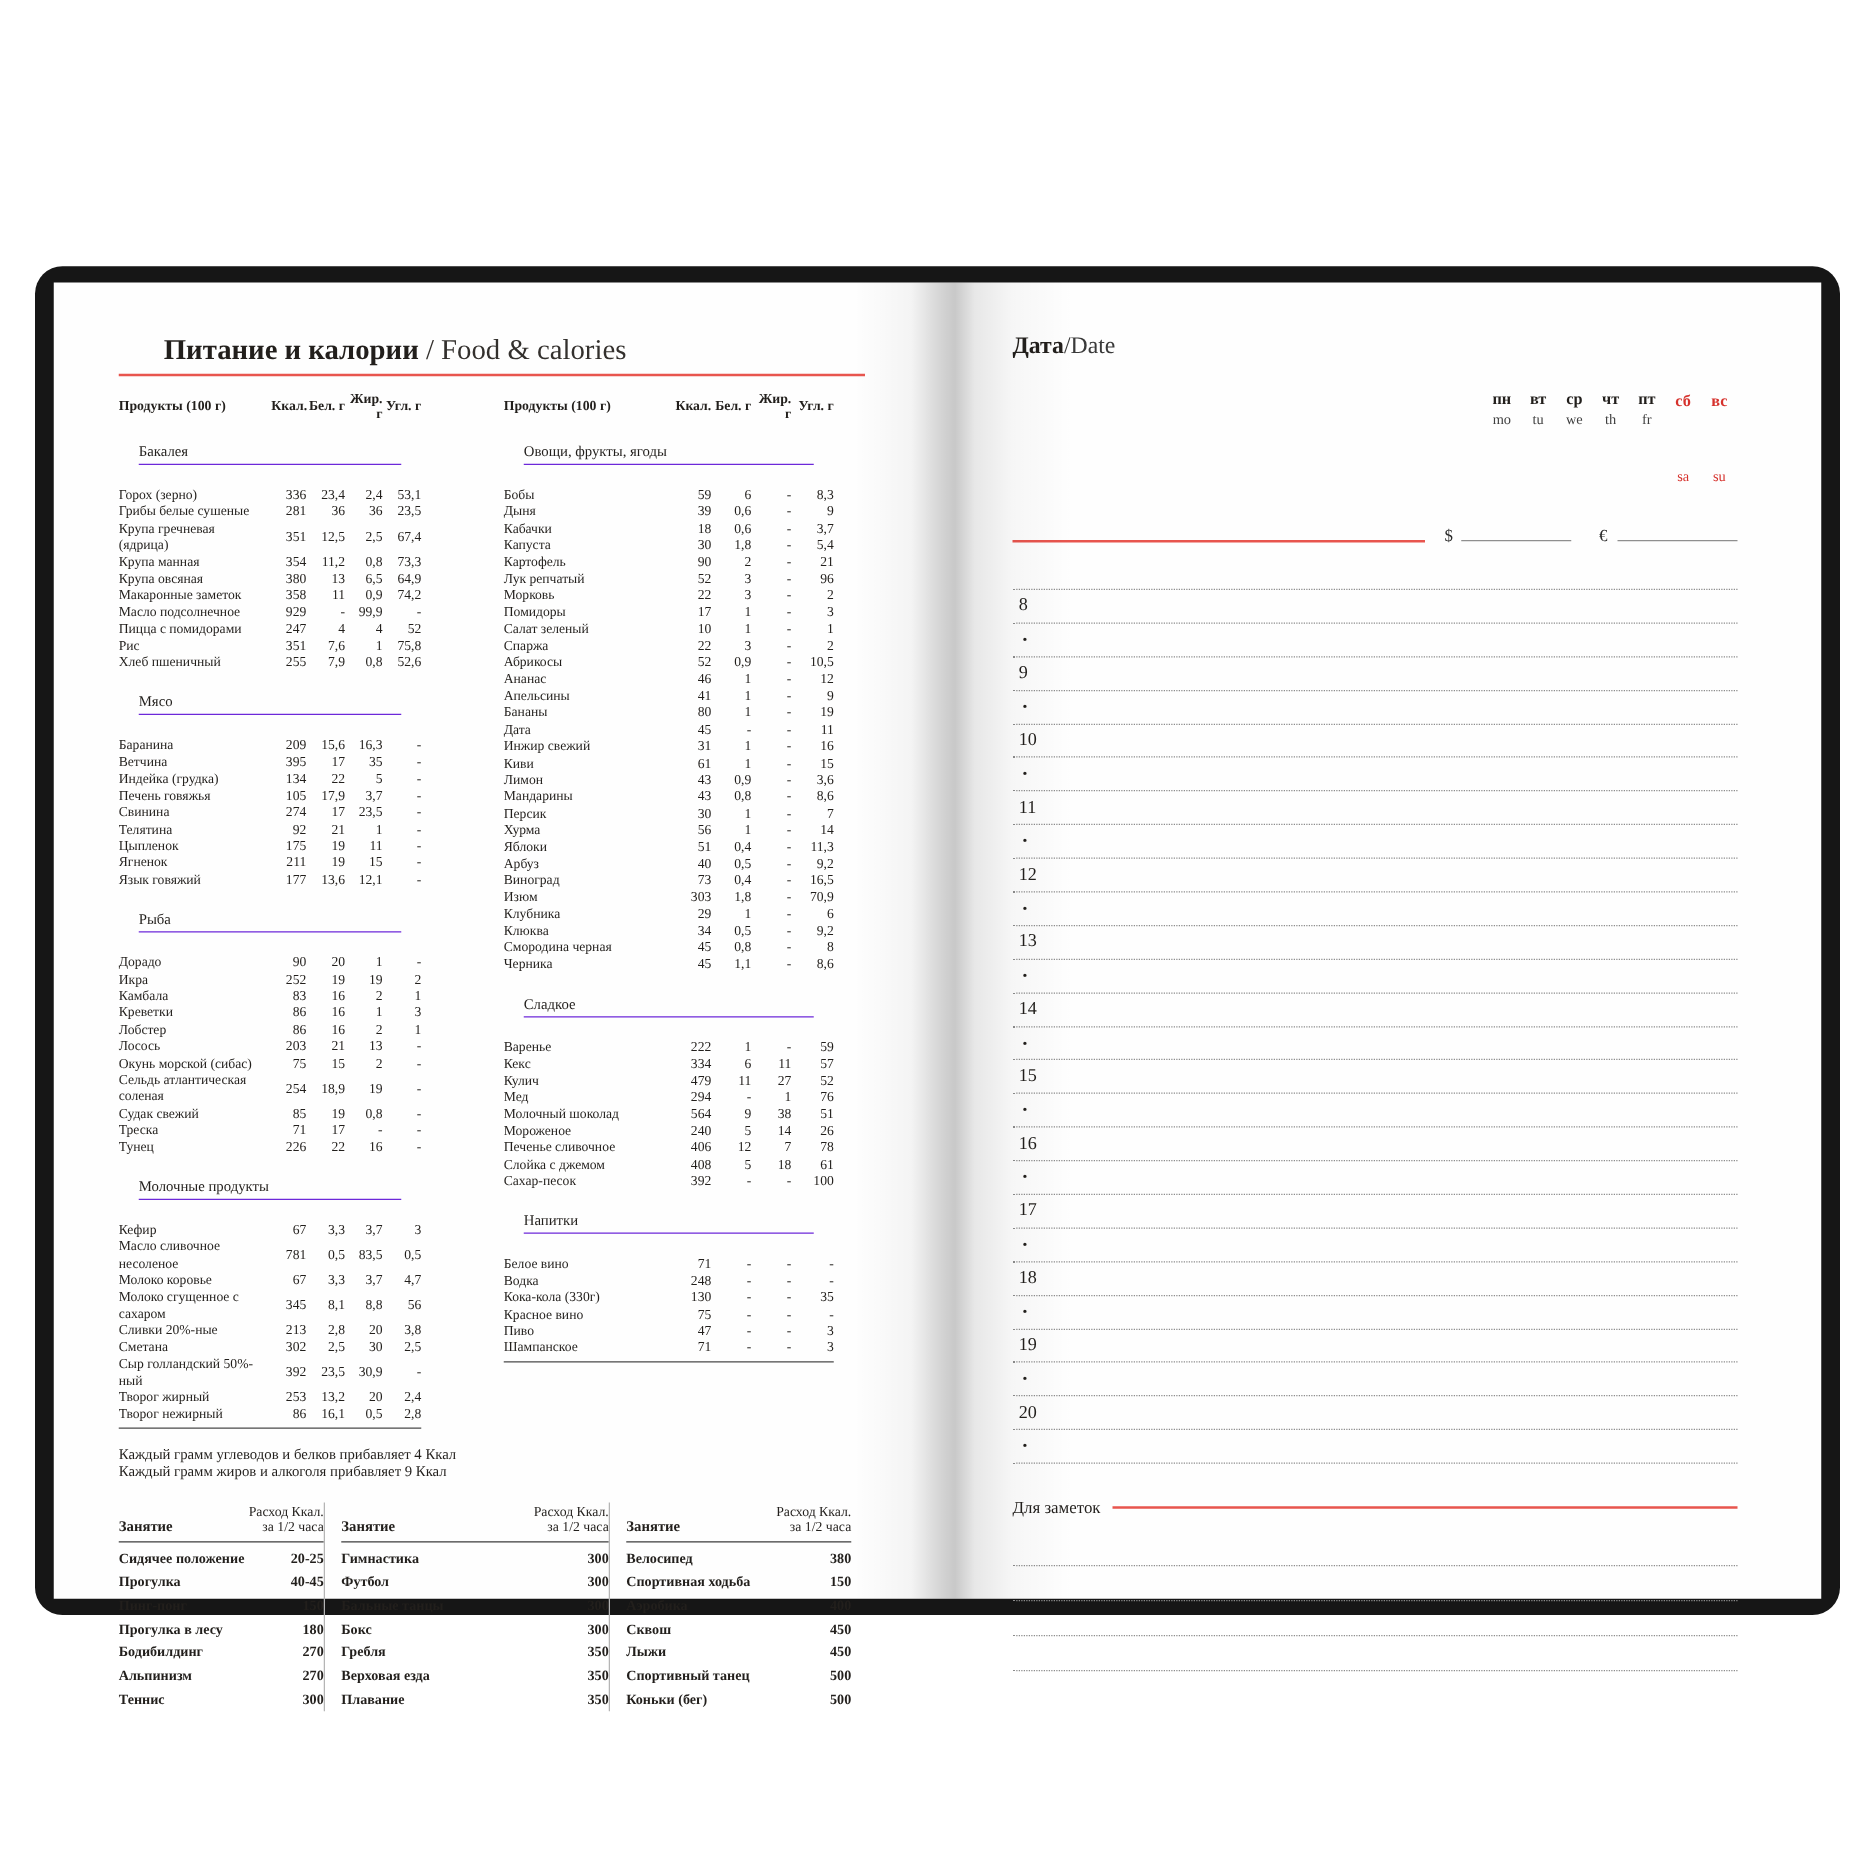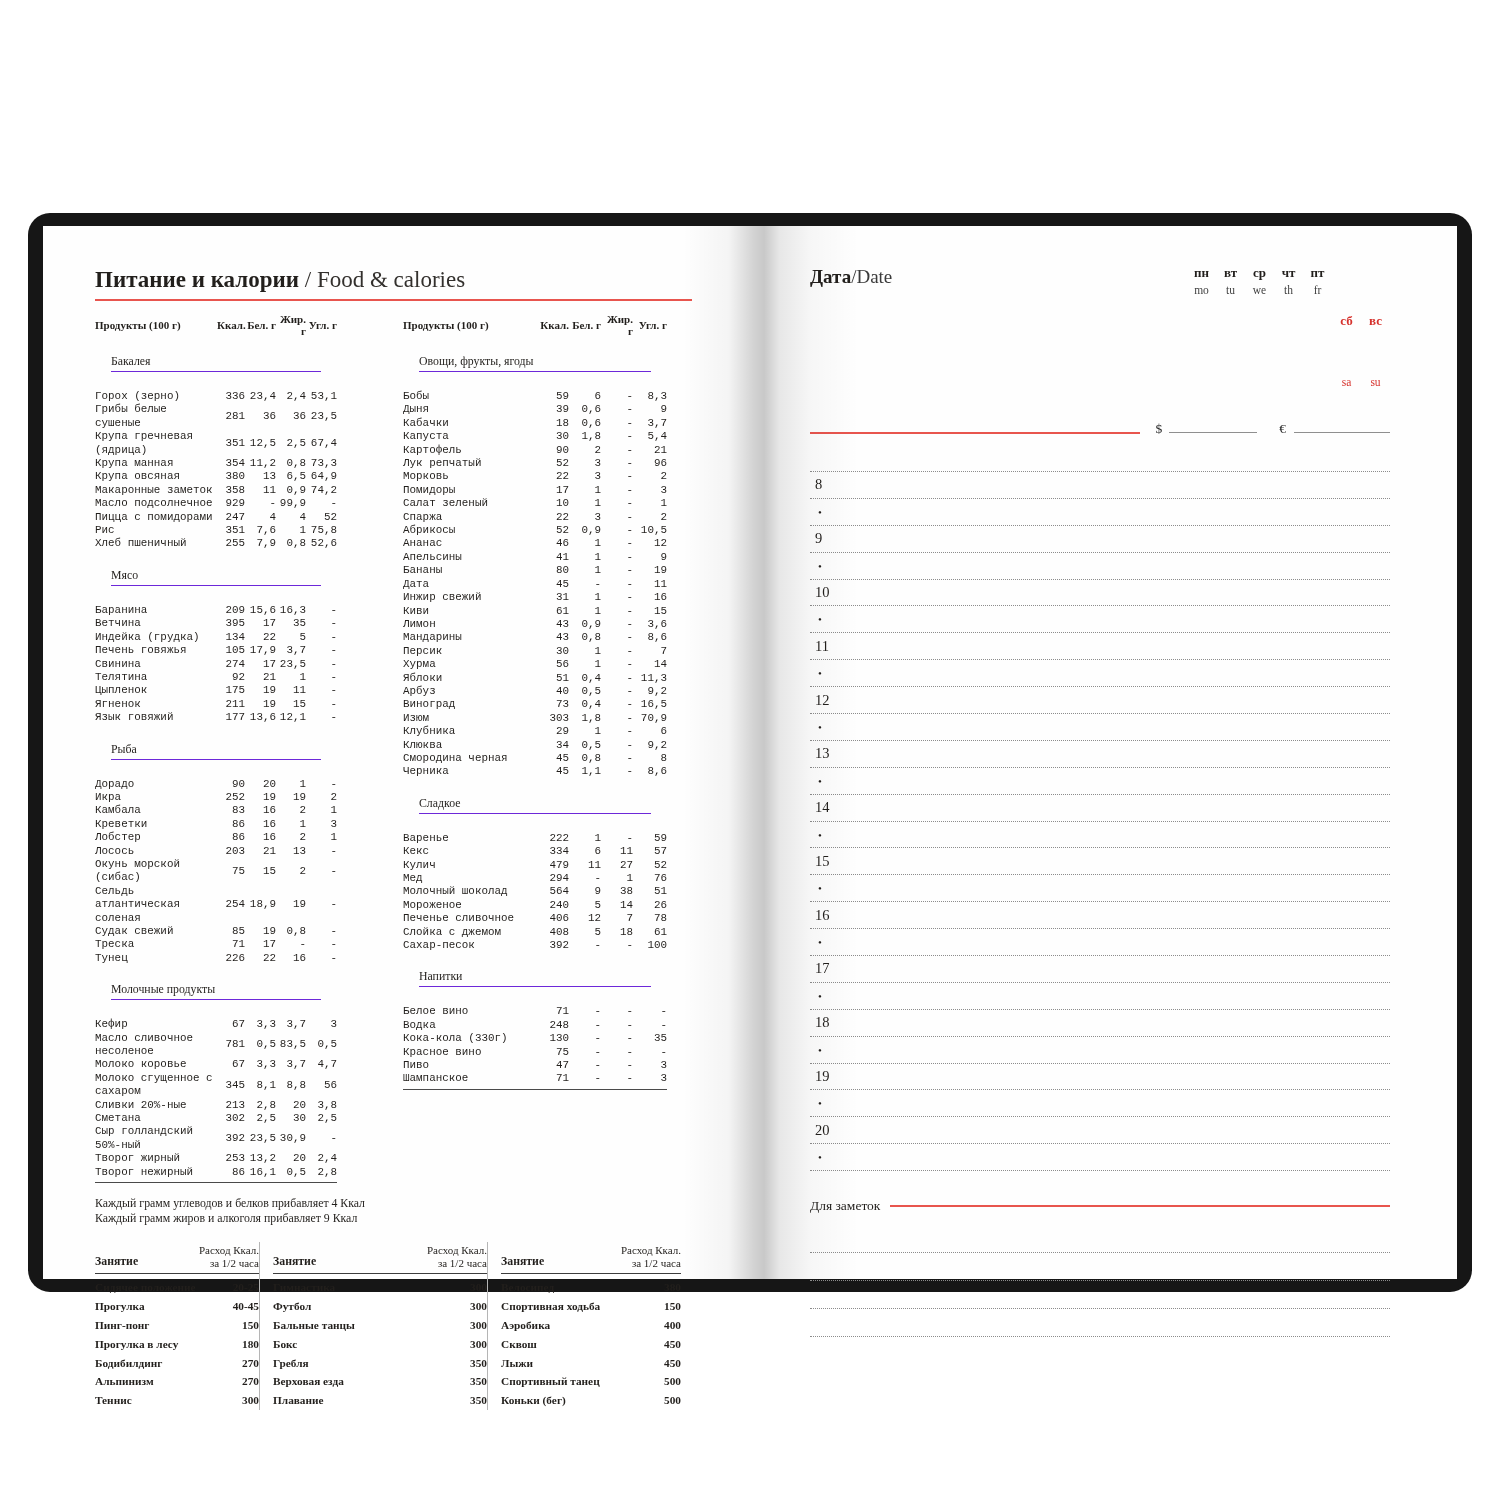--- a/index.html
+++ b/index.html
@@ -13,35 +13,35 @@
   .spread{position:absolute;left:15px;top:13px;right:15px;bottom:13px;background:#fefefe;}
   .fold{position:absolute;left:640px;top:0;width:176px;height:100%;pointer-events:none;
     background:linear-gradient(90deg,rgba(0,0,0,0) 0%,rgba(0,0,0,0.04) 26%,
       rgba(0,0,0,0.17) 40%,rgba(0,0,0,0.21) 46%,rgba(0,0,0,0.09) 55%,
       rgba(0,0,0,0.03) 72%,rgba(0,0,0,0) 100%);}
 
   
   .lp{position:absolute;left:52px;top:40px;width:597px;}
   .lp-title{font-size:23px;line-height:27px;border-bottom:2px solid #e8554e;
     padding-bottom:6px;white-space:nowrap;}
-  .lp-title .b{font-weight:bold;}
+  .lp-title .b{font-weight:bold;margin-left:36px;}
   .lp-title .en{font-weight:normal;color:#33302d;}
   .food-cols{display:flex;gap:66px;margin-top:12px;}
   .fcol{display:block;}
   .fcol1{width:242px;}
   .fcol2{width:264px;}
   .fhead,.frow{display:grid;align-items:center;}
   .fcol1 .fhead,.fcol1 .frow{grid-template-columns:1fr 28px 31px 30px 31px;}
   .fcol2 .fhead,.fcol2 .frow{grid-template-columns:1fr 30px 32px 32px 34px;}
   .fhead{font-weight:bold;font-size:11px;margin-bottom:2px;}
   .fhead span:nth-child(n+2),.frow span:nth-child(n+2){text-align:right;}
   .fsec{margin-top:9px;}
   .fsec-title{font-size:11.8px;font-weight:normal;margin:16px;padding:1px 0 2px 0;
     border-bottom:1px solid #6d28d9;}
-  .frows{padding-top:2px;font-family:Liberation Mono, monospace;}
+  .frows{padding-top:2px;}
   .frow{font-size:10.9px;line-height:13.4px;}
   .frow .fname{padding-right:3px;}
   .fcol .fsec:last-child .frows{border-bottom:1px solid #4a4a4a;padding-bottom:3px;}
   .footnotes{margin-top:13px;font-size:11.8px;line-height:14.5px;}
   .activity{display:flex;margin-top:17px;width:586px;}
   .ag{box-sizing:border-box;}
   .ag1{width:164px;}
   .ag2{width:228px;border-left:1px solid #b5b5b5;padding-left:13px;}
   .ag3{width:194px;border-left:1px solid #b5b5b5;padding-left:13px;}
   .ag-head{display:flex;justify-content:space-between;align-items:flex-end;
@@ -51,21 +51,21 @@
   .arows{margin-top:4px;}
   .arow{display:flex;justify-content:space-between;align-items:center;
     font-size:11.3px;height:18.8px;font-weight:bold;}
 
   
   .rp{position:absolute;left:767px;top:40px;width:580px;}
   .rp-head{display:flex;justify-content:space-between;align-items:flex-start;}
   .date-label{font-size:19px;line-height:22px;}
   .date-label .b{font-weight:bold;}
   .date-label .en{color:#3a3a3a;}
-  .wd-grid{display:flex;}
+  .wd-grid{display:flex;align-items:center;}
   .wd-col{width:29px;text-align:center;}
   .wd-ru{display:block;font-size:13px;font-weight:bold;line-height:14px;}
   .wd-en{display:block;font-size:11.5px;color:#3f3f3f;line-height:13px;margin-top:4px;}
   .wd-col.weekend .wd-ru,.wd-col.weekend .wd-en{color:#d6322d;margin-top:48px;}
   .money{display:flex;align-items:flex-end;margin-top:31px;height:15px;}
   .redline{width:330px;border-bottom:2px solid #e8554e;height:1px;margin-bottom:1px;}
   .money .spacer{flex:1;}
   .cur{font-size:13.5px;line-height:13px;color:#2b2b2b;}
   .gline{border-bottom:1px solid #8f8f8f;height:1px;margin:0 0 2px 7px;}
   .gl1{width:88px;}

